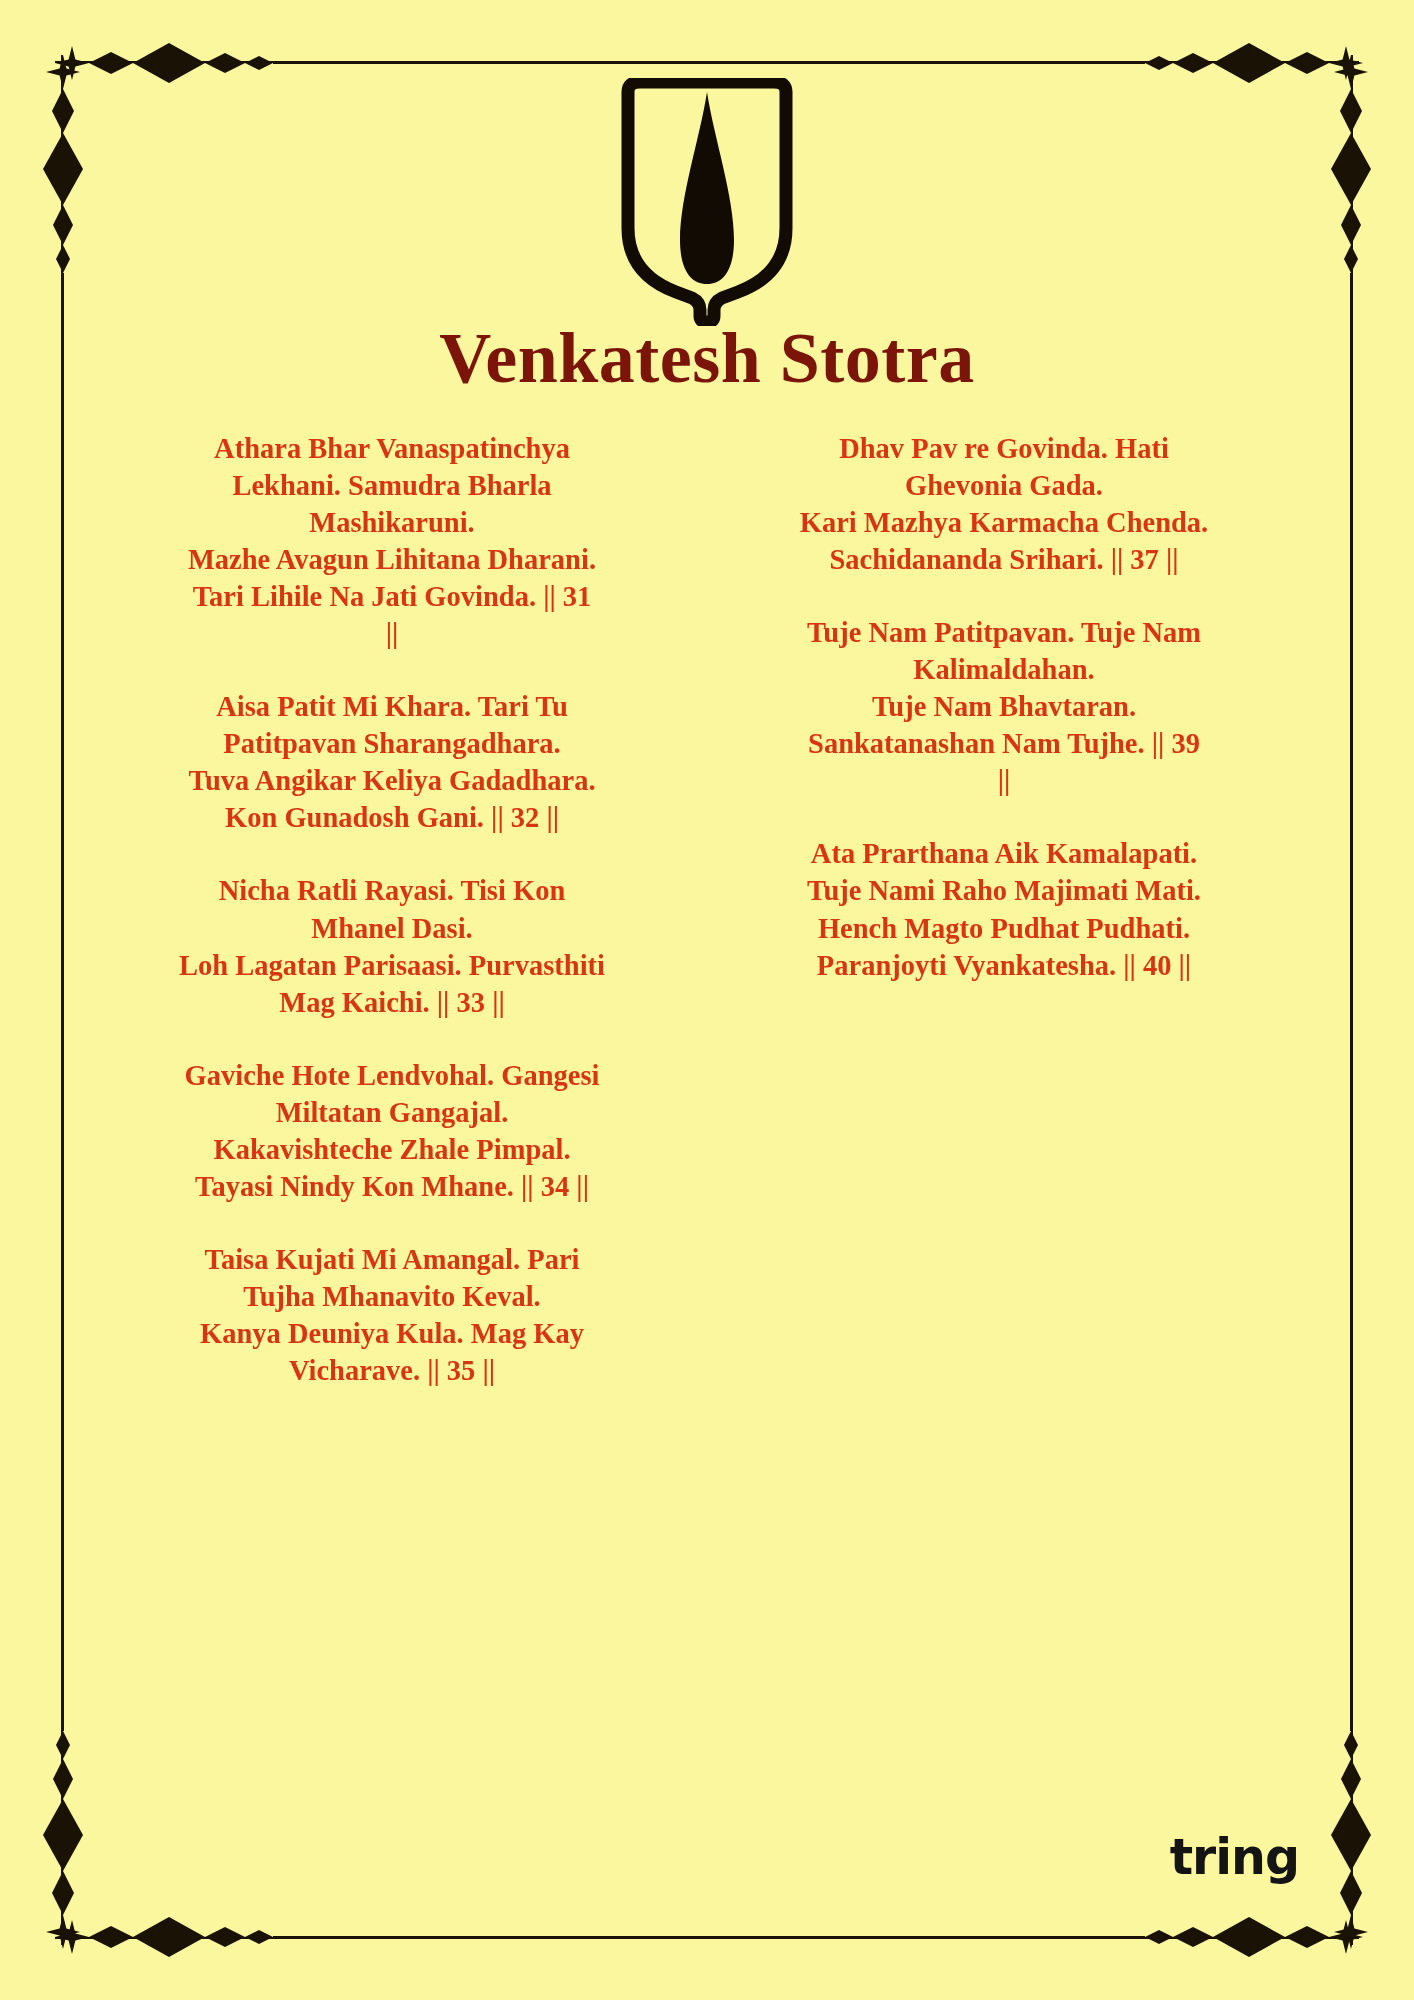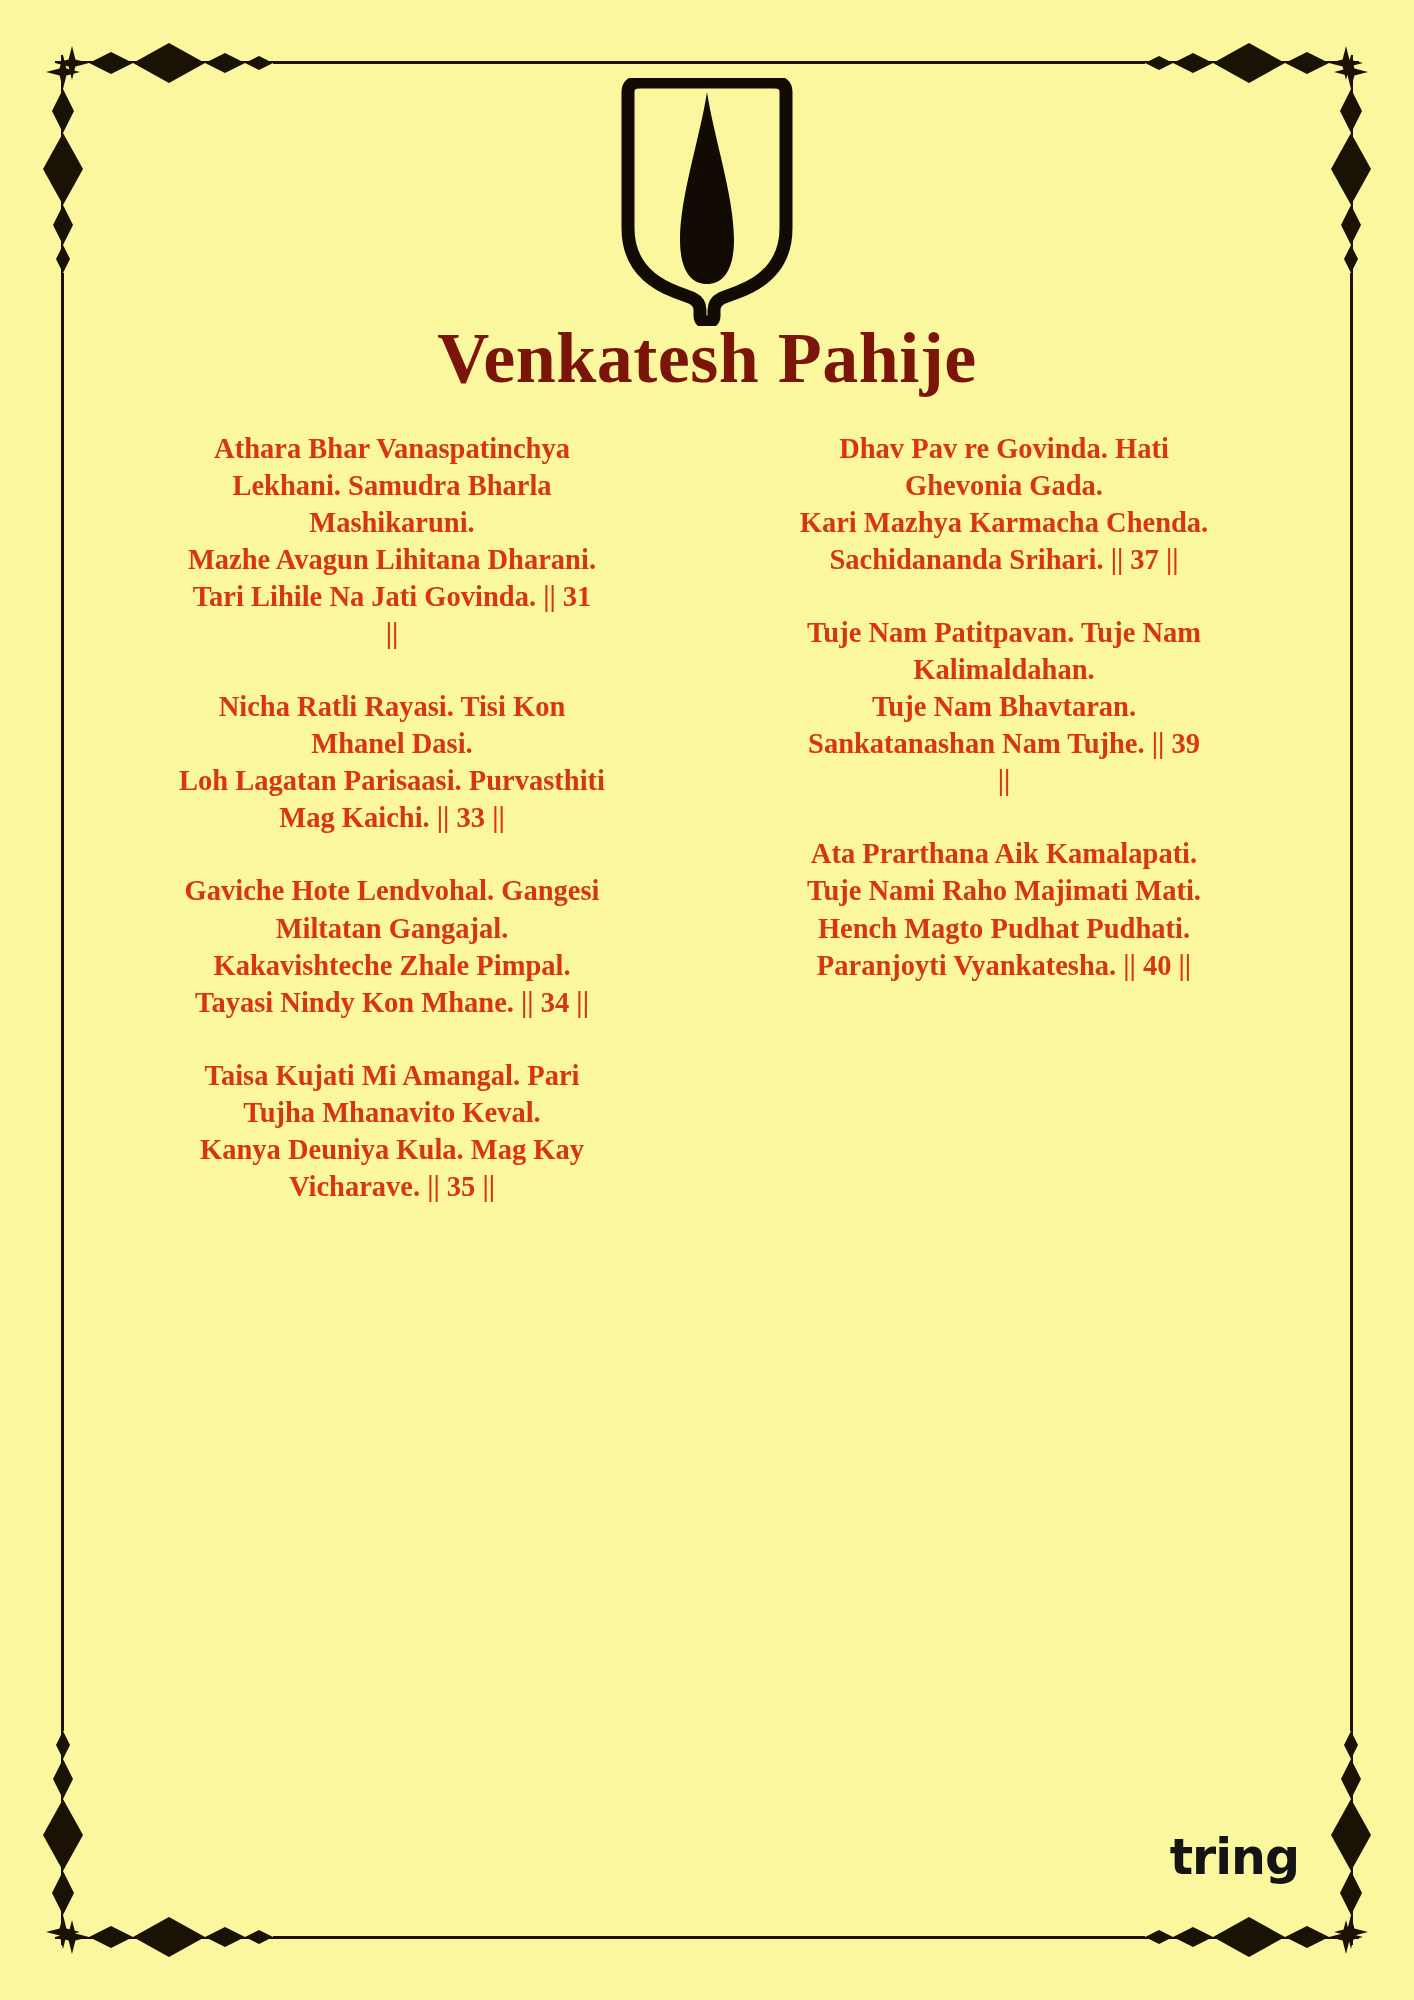--- a/index.html
+++ b/index.html
@@ -196,25 +196,26 @@
                Z" fill="none" stroke="#110B03" stroke-width="13" stroke-linejoin="round"></path>
 
       <path d="M89 14
                C96 60 116 118 116 162
                C116 192 105 206 89 206
                C73 206 62 192 62 162
                C62 118 82 60 89 14 Z" fill="#110B03"></path>
     </svg>
   </div>
 
-  <div class="title">Venkatesh Pahije</div>
+  <div class="title">Venkatesh Stotra</div>
 
   <div class="columns">
     <div class="col" id="left-col">
         <div class="verse">Athara Bhar Vanaspatinchya<br>Lekhani. Samudra Bharla<br>Mashikaruni.<br>Mazhe Avagun Lihitana Dharani.<br>Tari Lihile Na Jati Govinda. || 31<br>||</div>
+        <div class="verse">Aisa Patit Mi Khara. Tari Tu<br>Patitpavan Sharangadhara.<br>Tuva Angikar Keliya Gadadhara.<br>Kon Gunadosh Gani. || 32 ||</div>
         <div class="verse">Nicha Ratli Rayasi. Tisi Kon<br>Mhanel Dasi.<br>Loh Lagatan Parisaasi. Purvasthiti<br>Mag Kaichi. || 33 ||</div>
         <div class="verse">Gaviche Hote Lendvohal. Gangesi<br>Miltatan Gangajal.<br>Kakavishteche Zhale Pimpal.<br>Tayasi Nindy Kon Mhane. || 34 ||</div>
         <div class="verse">Taisa Kujati Mi Amangal. Pari<br>Tujha Mhanavito Keval.<br>Kanya Deuniya Kula. Mag Kay<br>Vicharave. || 35 ||</div>
       </div>
     <div class="col" id="right-col">
         <div class="verse">Dhav Pav re Govinda. Hati<br>Ghevonia Gada.<br>Kari Mazhya Karmacha Chenda.<br>Sachidananda Srihari. || 37 ||</div>
         <div class="verse">Tuje Nam Patitpavan. Tuje Nam<br>Kalimaldahan.<br>Tuje Nam Bhavtaran.<br>Sankatanashan Nam Tujhe. || 39<br>||</div>
         <div class="verse">Ata Prarthana Aik Kamalapati.<br>Tuje Nami Raho Majimati Mati.<br>Hench Magto Pudhat Pudhati.<br>Paranjoyti Vyankatesha. || 40 ||</div>
       </div>
   </div>

